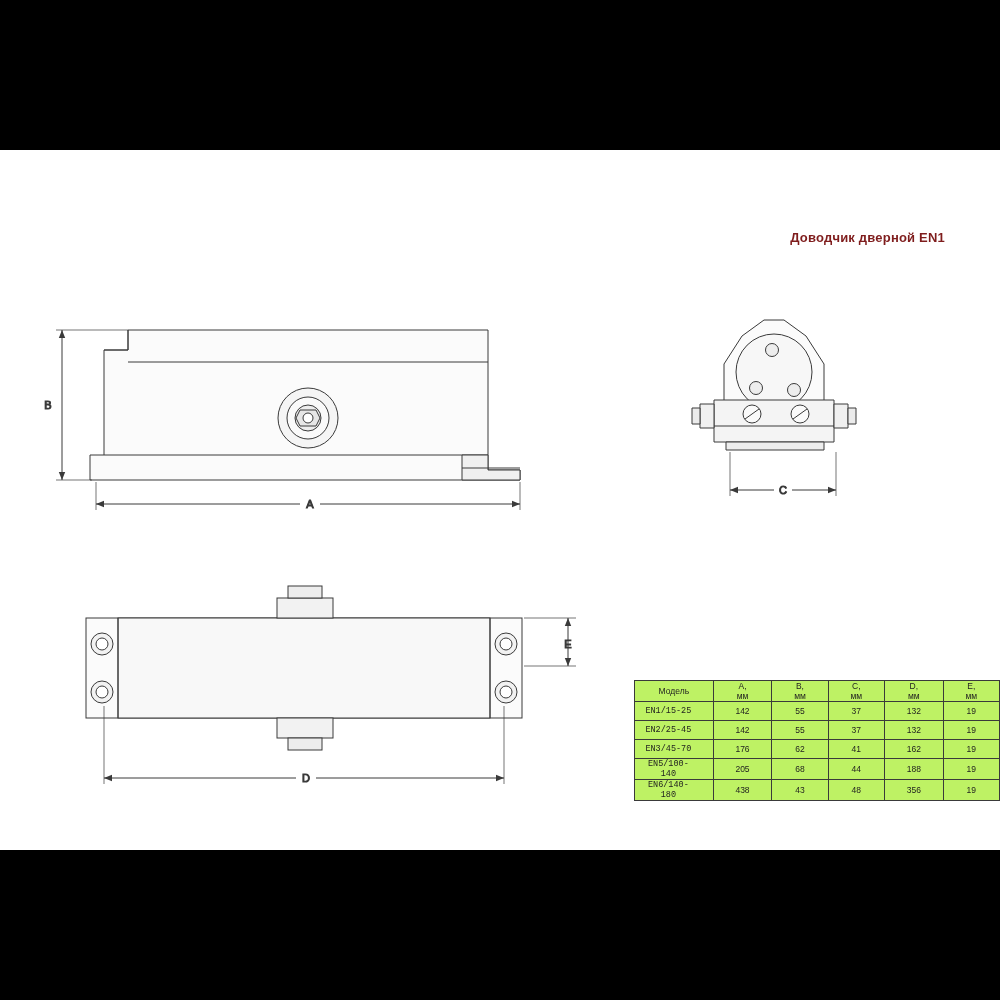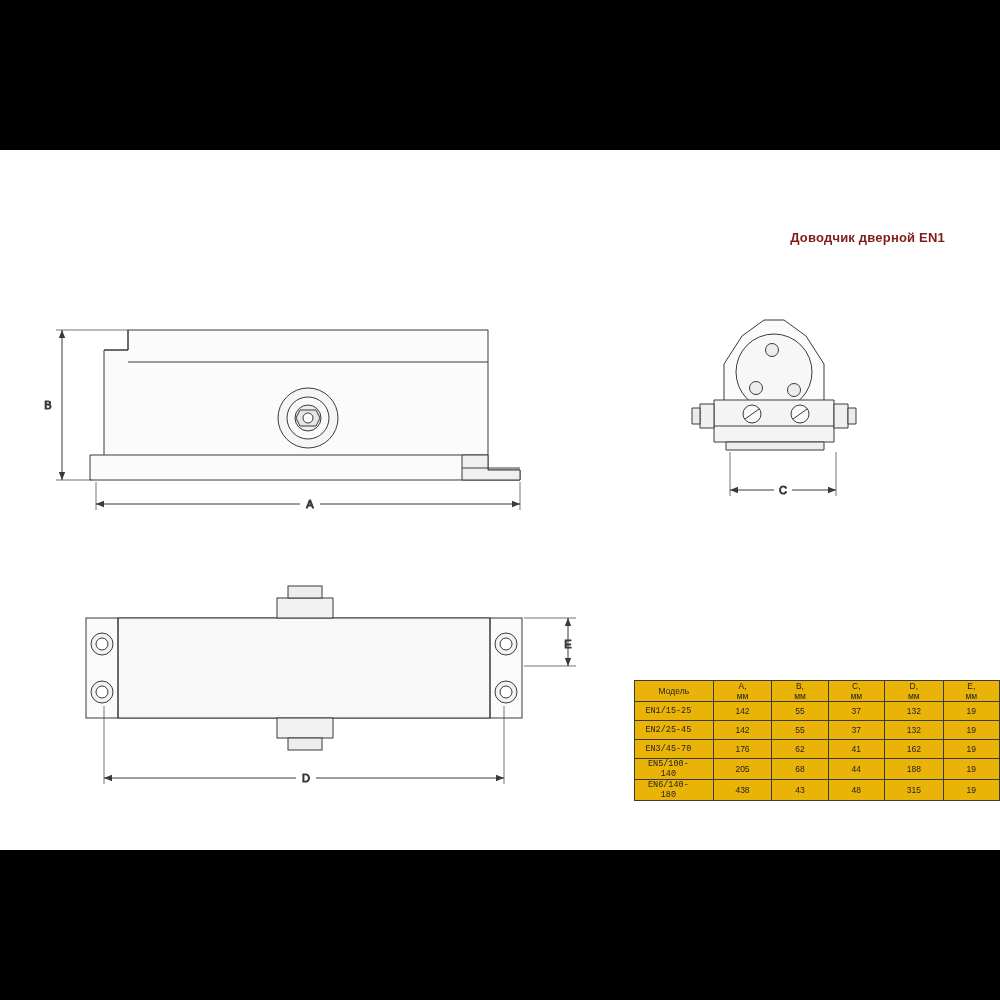--- a/index.html
+++ b/index.html
@@ -51,21 +51,21 @@
     border-collapse: collapse;
     font-size: 8.5px;
     color: #1f1f1f;
   }
   #spec-table th, #spec-table td {
     border: 1px solid #3a3a3a;
     height: 18px;
     padding: 0 20px;
     font-weight: normal;
     text-align: center;
-    background: #eab308;
+    background: #bef264;
   }
   #spec-table th.model-col, #spec-table td.model-col {
     width: 88px;
   }
   #spec-table td.model-col {
     text-align: center;
     padding-left: 9px;
     font-family: Liberation Mono, monospace;
   }
   #spec-table th.dim-col, #spec-table td.dim-col {
@@ -256,20 +256,20 @@
           <td class="dim-col">68</td>
           <td class="dim-col">44</td>
           <td class="dim-col">188</td>
           <td class="dim-col">19</td>
         </tr>
         <tr>
           <td class="model-col">EN6/140-180</td>
           <td class="dim-col">438</td>
           <td class="dim-col">43</td>
           <td class="dim-col">48</td>
-          <td class="dim-col">315</td>
+          <td class="dim-col">356</td>
           <td class="dim-col">19</td>
         </tr>
       </tbody>
     </table>
 
   </div>
 </div>
 
 </body></html>

